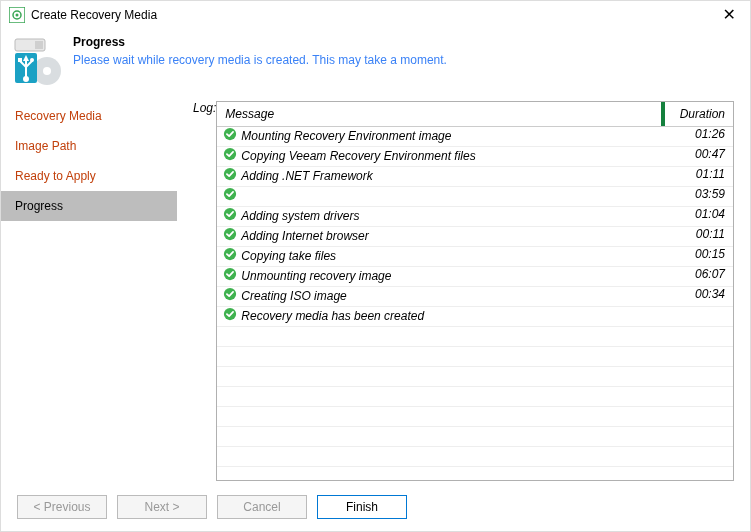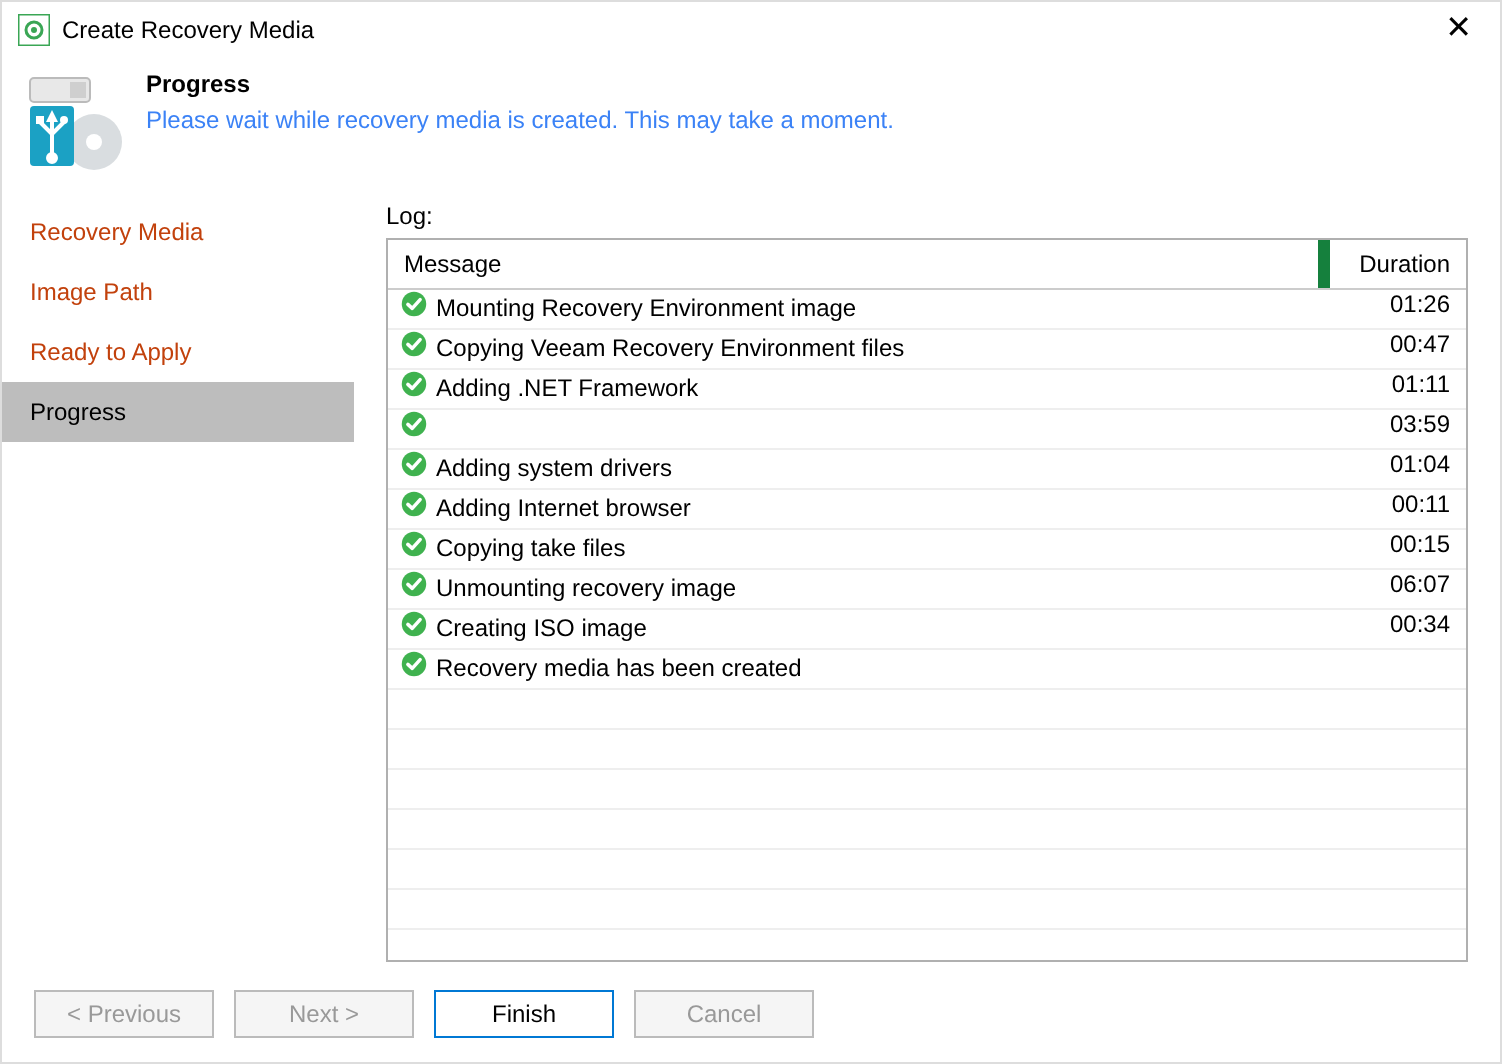--- a/index.html
+++ b/index.html
@@ -51,41 +51,42 @@
     cursor: pointer;
   }
   .sidebar-item.active {
     background: #bdbdbd;
     color: #000;
   }
   .main {
     flex: 1;
     padding: 0 16px 0 16px;
     display: flex;
-    flex-direction: column;
+    flex-direction: row;
+    font-style: italic;
   }
   .log-label { margin: 0 0 4px 0; font-size: 12px; }
   .log-table {
     flex: 1;
     border: 1px solid #b0b0b0;
     background: #fff;
     display: flex;
     flex-direction: column;
     overflow: hidden;
   }
   .log-head {
     display: flex;
     background: #fff;
     border-bottom: 1px solid #ccc;
     font-size: 12px;
   }
   .log-head .col-msg {
     flex: 1;
     padding: 5px 8px;
-    border-right: 6px solid #15803d;
+    border-right: 4px solid #15803d;
   }
   .log-head .col-dur {
     width: 68px;
     text-align: right;
     padding: 5px 8px;
   }
   .log-body {
     flex: 1;
     overflow-y: auto;
   }
@@ -321,15 +322,15 @@
             <div class="cell-dur"></div>
           </div>
         </div>
     </div>
   </div>
 </div>
 
 <div class="footer">
   <button class="btn" disabled="">&lt; Previous</button>
   <button class="btn" disabled="">Next &gt;</button>
+  <button class="btn" disabled="">Cancel</button>
   <button class="btn primary">Finish</button>
-  <button class="btn" disabled="">Cancel</button>
 </div>
 
 </body></html>

